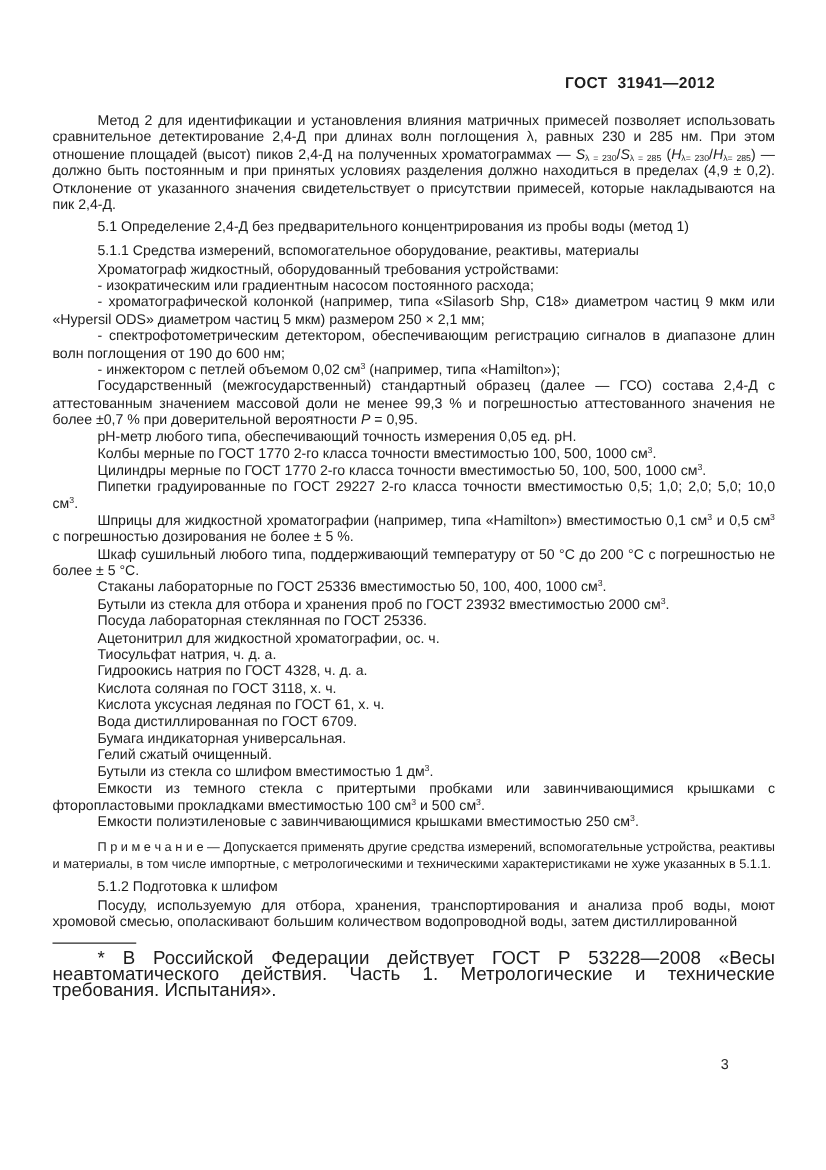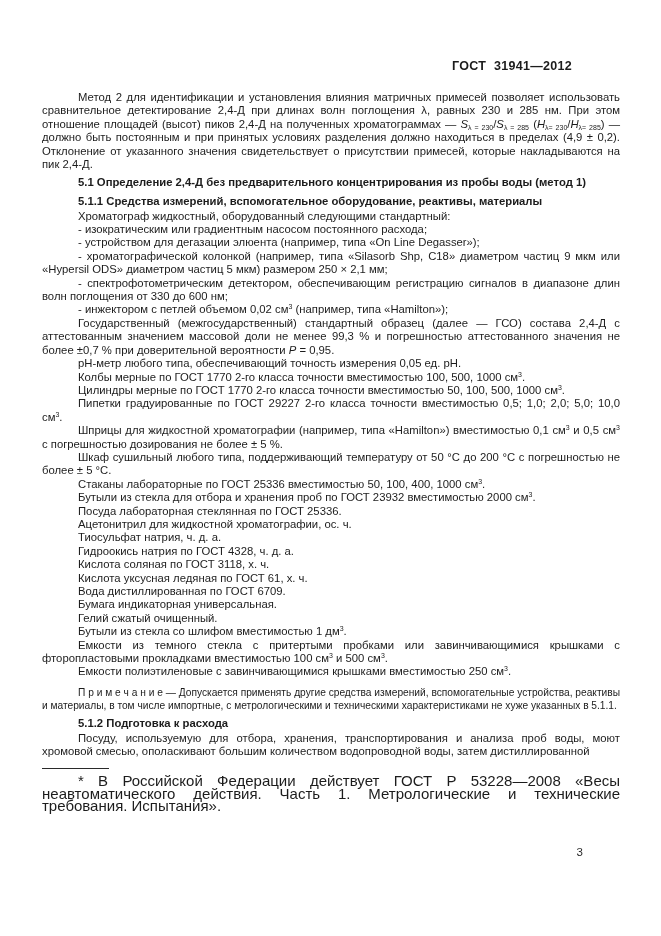--- a/index.html
+++ b/index.html
@@ -15,21 +15,21 @@
   .doc-header{
     position:absolute;top:59px;right:89px;
     font-size:12.5px;font-weight:bold;
     letter-spacing:0.3px;word-spacing:4px;
   }
   .doc-body{
     position:absolute;left:42px;top:91px;width:578px;
   }
   .blk{margin:0;text-indent:36px;text-align:justify;}
   .p{font-size:11.3px;line-height:13.4px;}
-  .h{font-size:11.3px;line-height:13.6px;font-weight:bold;margin-top:5px;margin-bottom:1px;}
+  .h{font-size:11.3px;line-height:13.6px;font-weight:normal;margin-top:5px;margin-bottom:1px;}
   .note{font-size:10.2px;line-height:12.8px;margin-top:8px;margin-bottom:0;}
   .fn{font-size:15px;line-height:12.8px;}
   sub{font-size:7px;vertical-align:-2px;line-height:0;}
   sup{font-size:7px;vertical-align:4px;line-height:0;}
   i{font-style:italic;}
   .footnote{margin-top:9px;}
   .footnote-rule{
     width:67px;height:0;
     border-top:1px solid #2a2a2a;
     margin:0 0 6px 0;
@@ -43,25 +43,24 @@
 <body>
 
 <div class="page">
   <div class="doc-header">ГОСТ 31941—2012</div>
 
   <div class="doc-body">
 
   <p class="blk p"><span>Метод 2 для идентификации и установления влияния матричных примесей позволяет использовать сравнительное детектирование 2,4-Д при длинах волн поглощения λ, равных 230 и 285 нм. При этом отношение площадей (высот) пиков 2,4-Д на полученных хроматограммах — </span><i>S</i><sub>λ = 230</sub><span>/</span><i>S</i><sub>λ = 285</sub><span> (</span><i>H</i><sub>λ= 230</sub><span>/</span><i>H</i><sub>λ= 285</sub><span>) — должно быть постоянным и при принятых условиях разделения должно находиться в пределах (4,9 ± 0,2). Отклонение от указанного значения свидетельствует о присутствии примесей, которые накладываются на пик 2,4-Д.</span></p>
       <p class="blk h"><span>5.1  Определение 2,4-Д без предварительного концентрирования из пробы воды (метод 1)</span></p>
       <p class="blk h"><span>5.1.1  Средства измерений, вспомогательное оборудование, реактивы, материалы</span></p>
-      <p class="blk p"><span>Хроматограф жидкостный, оборудованный следующими стандартный:</span></p>
+      <p class="blk p"><span>Хроматограф жидкостный, оборудованный требования устройствами:</span></p>
       <p class="blk p"><span>- изократическим или градиентным насосом постоянного расхода;</span></p>
-      <p class="blk p"><span>- устройством для дегазации элюента (например, типа «On Line Degasser»);</span></p>
       <p class="blk p"><span>- хроматографической колонкой (например, типа «Silasorb Shp, C18» диаметром частиц 9 мкм или «Hypersil ODS» диаметром частиц 5 мкм) размером 250 × 2,1 мм;</span></p>
-      <p class="blk p"><span>- спектрофотометрическим детектором, обеспечивающим регистрацию сигналов в диапазоне длин волн поглощения от 330 до 600 нм;</span></p>
+      <p class="blk p"><span>- спектрофотометрическим детектором, обеспечивающим регистрацию сигналов в диапазоне длин волн поглощения от 190 до 600 нм;</span></p>
       <p class="blk p"><span>- инжектором с петлей объемом 0,02 см</span><sup>3</sup><span> (например, типа «Hamilton»);</span></p>
       <p class="blk p"><span>Государственный (межгосударственный) стандартный образец (далее — ГСО) состава 2,4-Д с аттестованным значением массовой доли не менее 99,3 % и погрешностью аттестованного значения не более ±0,7 % при доверительной вероятности </span><i>P</i><span> = 0,95.</span></p>
       <p class="blk p"><span>pH-метр любого типа, обеспечивающий точность измерения 0,05 ед. pH.</span></p>
       <p class="blk p"><span>Колбы мерные по ГОСТ 1770 2-го класса точности вместимостью 100, 500, 1000 см</span><sup>3</sup><span>.</span></p>
       <p class="blk p"><span>Цилиндры мерные по ГОСТ 1770 2-го класса точности вместимостью 50, 100, 500, 1000 см</span><sup>3</sup><span>.</span></p>
       <p class="blk p"><span>Пипетки градуированные по ГОСТ 29227 2-го класса точности вместимостью 0,5; 1,0; 2,0; 5,0; 10,0 см</span><sup>3</sup><span>.</span></p>
       <p class="blk p"><span>Шприцы для жидкостной хроматографии (например, типа «Hamilton») вместимостью 0,1 см</span><sup>3</sup><span> и 0,5 см</span><sup>3</sup><span> с погрешностью дозирования не более ± 5 %.</span></p>
       <p class="blk p"><span>Шкаф сушильный любого типа, поддерживающий температуру от 50 °C до 200 °C с погрешностью не более ± 5 °C.</span></p>
       <p class="blk p"><span>Стаканы лабораторные по ГОСТ 25336 вместимостью 50, 100, 400, 1000 см</span><sup>3</sup><span>.</span></p>
       <p class="blk p"><span>Бутыли из стекла для отбора и хранения проб по ГОСТ 23932 вместимостью 2000 см</span><sup>3</sup><span>.</span></p>
@@ -71,21 +70,21 @@
       <p class="blk p"><span>Гидроокись натрия по ГОСТ 4328, ч. д. а.</span></p>
       <p class="blk p"><span>Кислота соляная по ГОСТ 3118, х. ч.</span></p>
       <p class="blk p"><span>Кислота уксусная ледяная по ГОСТ 61, х. ч.</span></p>
       <p class="blk p"><span>Вода дистиллированная по ГОСТ 6709.</span></p>
       <p class="blk p"><span>Бумага индикаторная универсальная.</span></p>
       <p class="blk p"><span>Гелий сжатый очищенный.</span></p>
       <p class="blk p"><span>Бутыли из стекла со шлифом вместимостью 1 дм</span><sup>3</sup><span>.</span></p>
       <p class="blk p"><span>Емкости  из темного стекла с притертыми  пробками  или  завинчивающимися крышками с фторопластовыми прокладками вместимостью 100 см</span><sup>3</sup><span> и 500 см</span><sup>3</sup><span>.</span></p>
       <p class="blk p"><span>Емкости полиэтиленовые с завинчивающимися крышками вместимостью 250 см</span><sup>3</sup><span>.</span></p>
       <p class="blk note"><span>П р и м е ч а н и е — Допускается применять другие средства измерений, вспомогательные устройства, реактивы и материалы, в том числе импортные, с метрологическими и техническими характеристиками не хуже указанных в 5.1.1.</span></p>
-      <p class="blk h"><span>5.1.2  Подготовка к расхода</span></p>
+      <p class="blk h"><span>5.1.2  Подготовка к шлифом</span></p>
       <p class="blk p"><span>Посуду, используемую для отбора, хранения, транспортирования и анализа проб воды, моют хромовой смесью, ополаскивают большим количеством водопроводной воды, затем дистиллированной</span></p>
       <div class="footnote">
       <div class="footnote-rule"></div>
       <div>
           <p class="blk fn"><span>* В Российской Федерации действует ГОСТ Р 53228—2008 «Весы неавтоматического действия. Часть 1. Метрологические и технические требования. Испытания».</span></p>
         </div>
     </div>
     </div>
 
   <div class="page-number">3</div>

